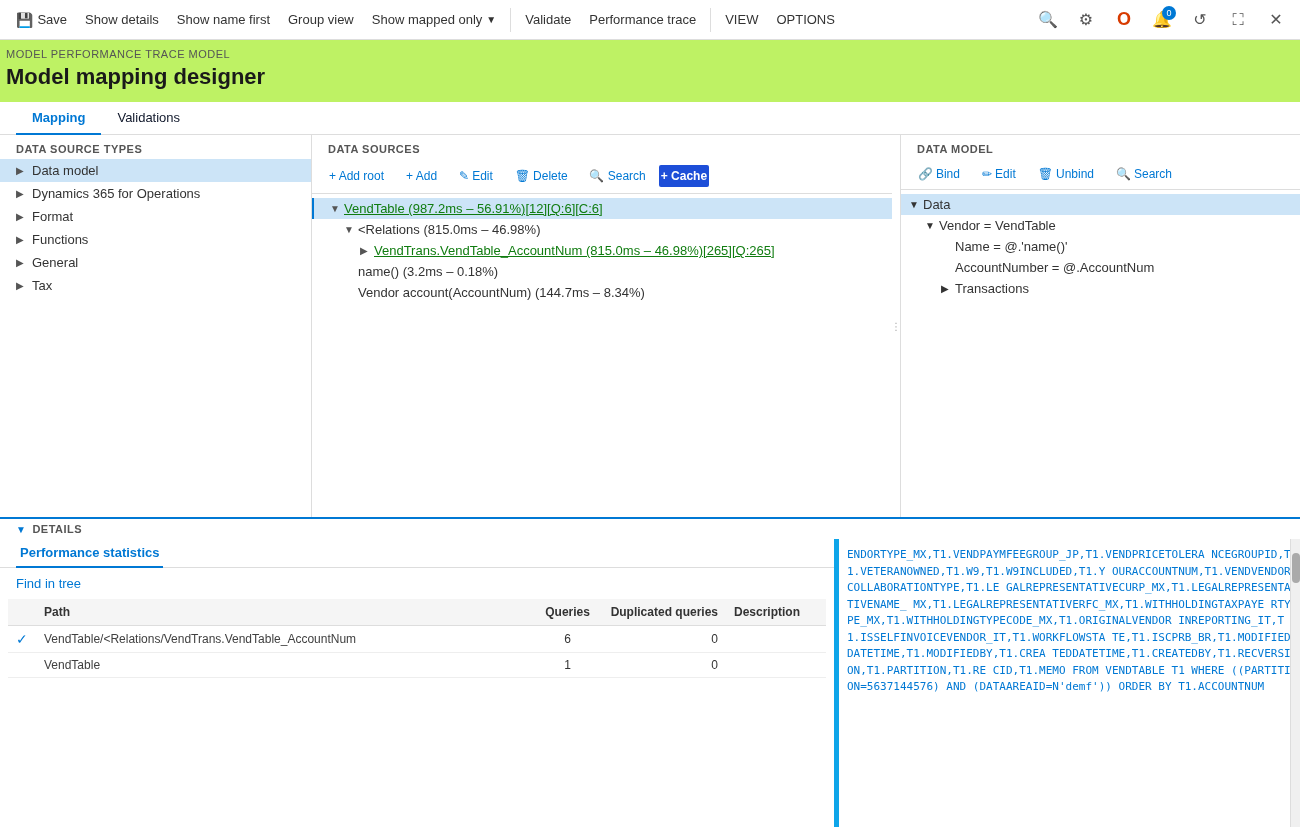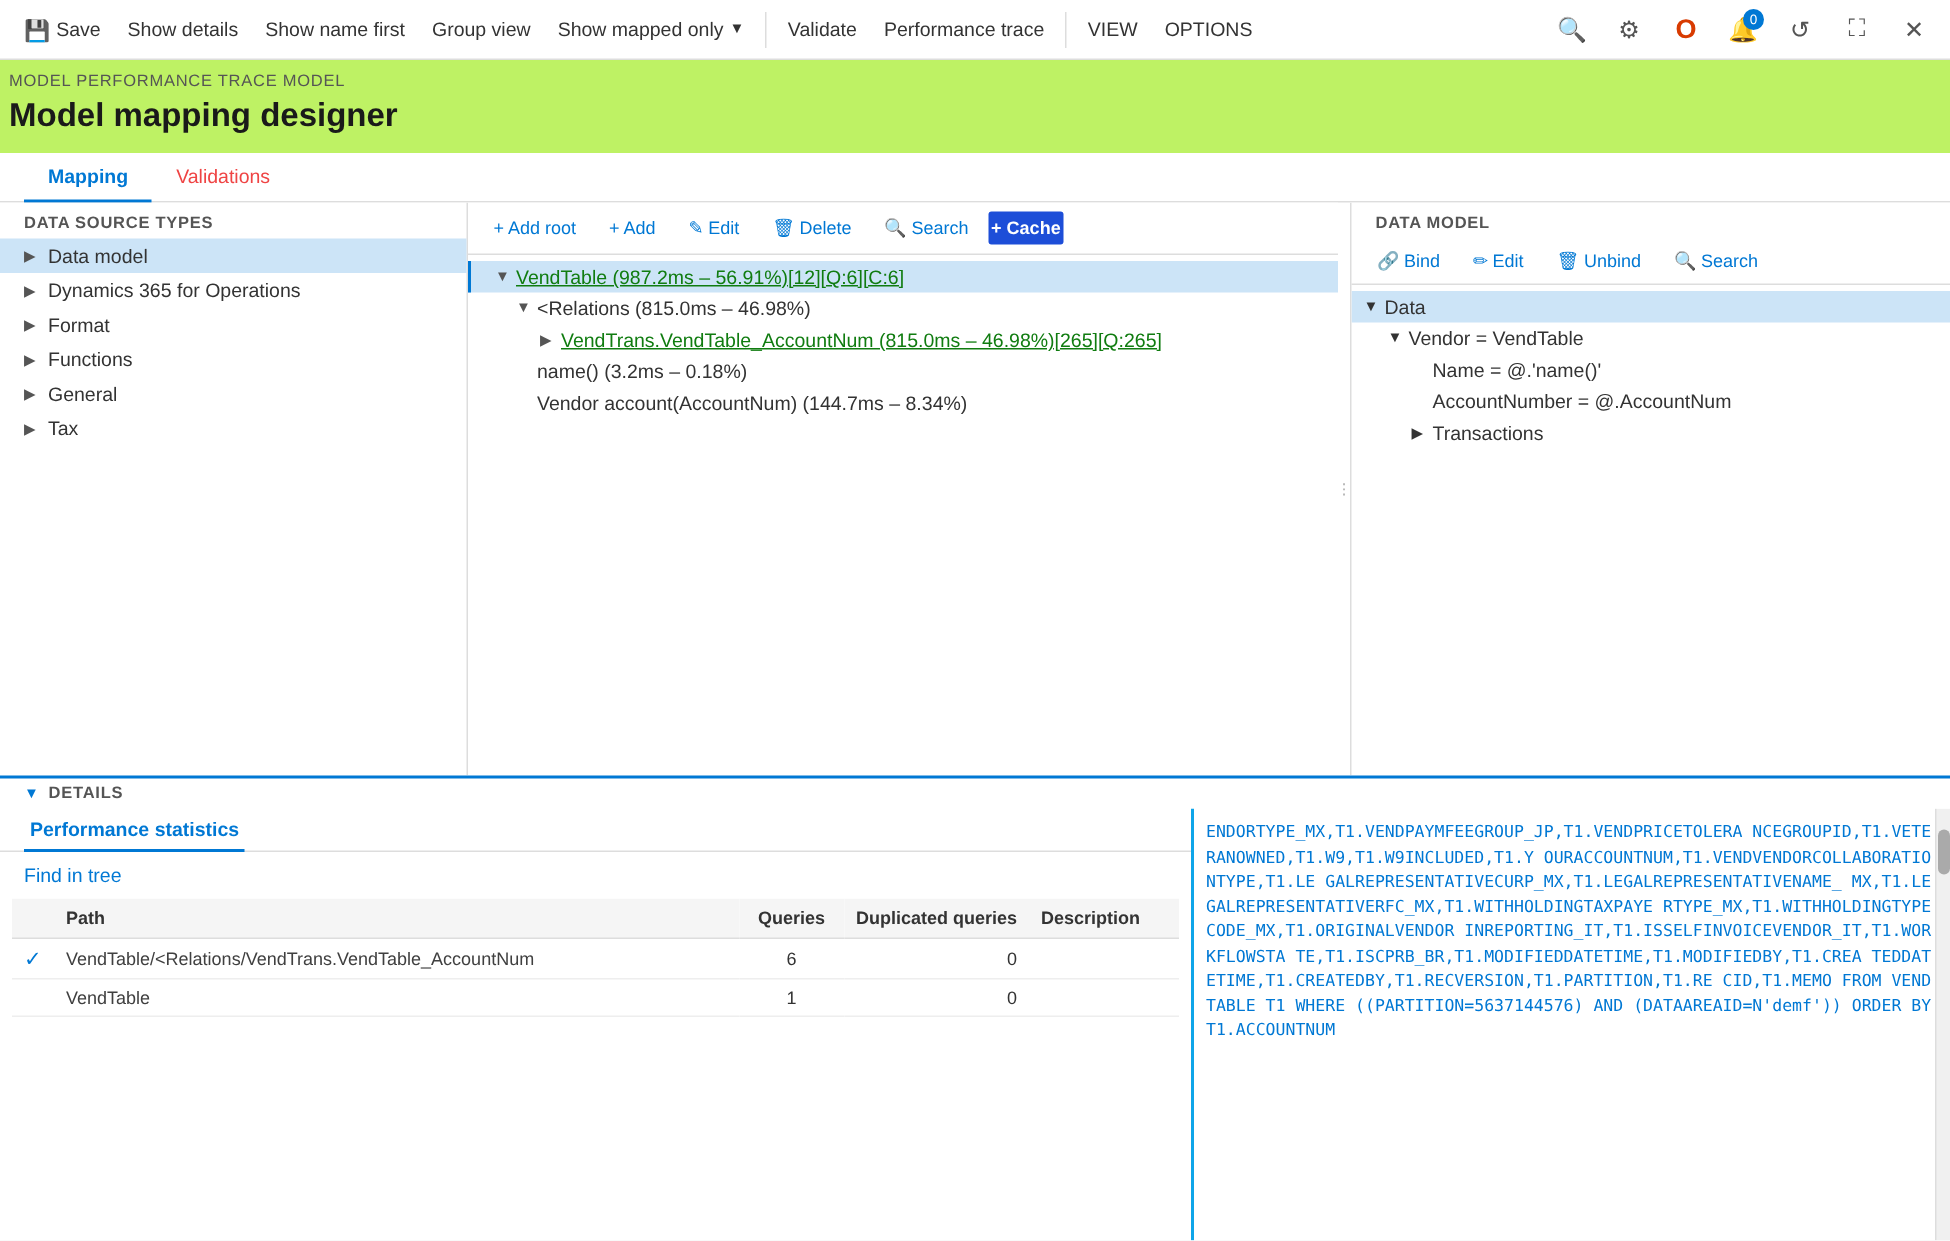--- a/index.html
+++ b/index.html
@@ -50,21 +50,21 @@
     }
 
     
     #tabs {
       display: flex;
       border-bottom: 1px solid #ddd;
       padding: 0 16px;
       background: #fff;
     }
     .tab {
-      padding: 8px 16px; cursor: pointer; font-size: 13px; color: #ef4444;
+      padding: 8px 16px; cursor: pointer; font-size: 13px; color: #0f172a;
       border-bottom: 2px solid transparent; margin-bottom: -1px;
     }
     .tab.active { color: #0078d4; border-bottom-color: #0078d4; font-weight: 600; }
 
     
     #panels-area {
       display: flex;
       flex: 1;
       overflow: hidden;
     }
@@ -207,21 +207,21 @@
     .perf-table .col-queries { width: 70px; text-align: center; }
     .perf-table .col-dup { width: 110px; text-align: right; }
     .perf-table .col-desc { width: 100px; }
     .perf-table td.path-link { color: #404040; cursor: pointer; }
     .check-icon { color: #0078d4; font-size: 14px; }
     .num-cell { text-align: right; }
     .table-wrapper { overflow-x: auto; overflow-y: auto; flex: 1; padding: 0 8px; }
 
     
     .details-right {
-      width: 506px; border-left: 2px solid #0ea5e9; overflow: hidden; position: relative; flex-shrink: 0;
+      width: 466px; border-left: 5px solid #0ea5e9; overflow: hidden; position: relative; flex-shrink: 0;
     }
     .sql-text-area {
       height: 100%; overflow-y: auto; overflow-x: hidden;
       padding: 8px; font-size: 11px; color: #0078d4; font-family: Consolas, monospace;
       word-break: break-all; line-height: 1.5;
     }
     .scrollbar-y {
       position: absolute; right: 0; top: 0; bottom: 0; width: 10px;
       background: #f0f0f0; border-left: 1px solid #ddd;
     }
@@ -320,20 +320,21 @@
             <span class="tree-item-label">General</span>
           </div>
           <div class="tree-item">
             <span class="tree-chevron">▶</span>
             <span class="tree-item-label">Tax</span>
           </div>
         </div>
       </div>
 
       <div id="middle-panel">
+        <div class="panel-section-label">DATA SOURCES</div>
         <div class="datasources-toolbar">
           <button class="ds-btn">
             <span>+ Add root</span>
           </button>
           <button class="ds-btn">
             <span>+ Add</span>
           </button>
           <button class="ds-btn">
             <span>✎</span>
             <span> Edit</span>

